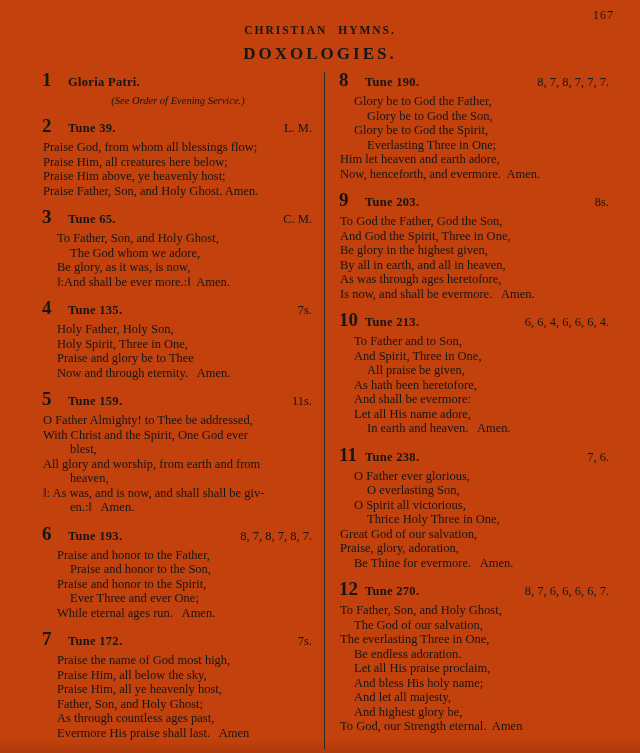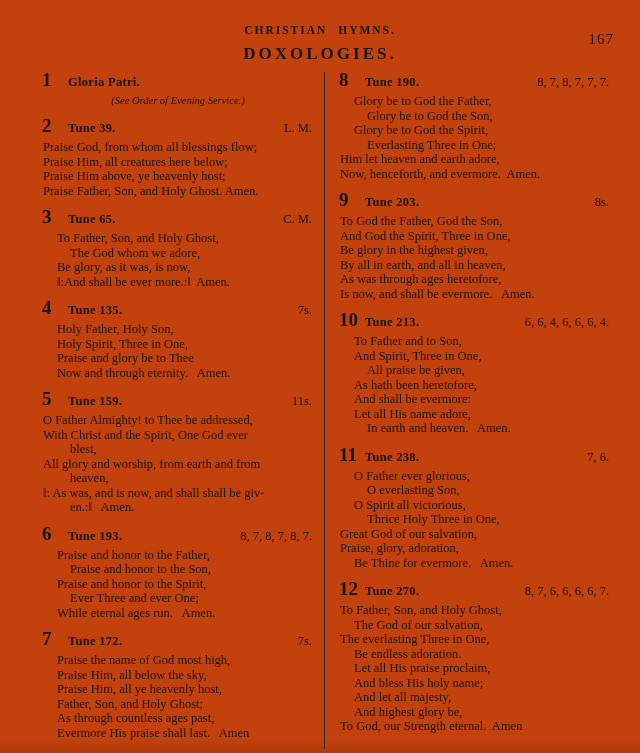--- a/index.html
+++ b/index.html
@@ -12,22 +12,22 @@
     font-family:Liberation Serif, serif;
     overflow:hidden;
     box-sizing:border-box;
   }
   .top { position:relative; padding-top:20px; text-align:center; }
   .running-head {
     font-size:11.5px; font-weight:700; letter-spacing:2px;
     word-spacing:6px;
   }
   .page-number {
-    position:absolute; top:31px; right:26px;
-    font-size:15px; letter-spacing:1px; font-weight:400;
+    position:absolute; top:8px; right:26px;
+    font-size:12px; letter-spacing:1px; font-weight:400;
   }
   .doc-title {
     margin:6px 0 2px 0;
     font-size:17px; font-weight:700; letter-spacing:3px;
     text-align:center;
   }
   .columns {
     display:flex;
     padding:4px 20px 0 42px;
     box-sizing:border-box;

